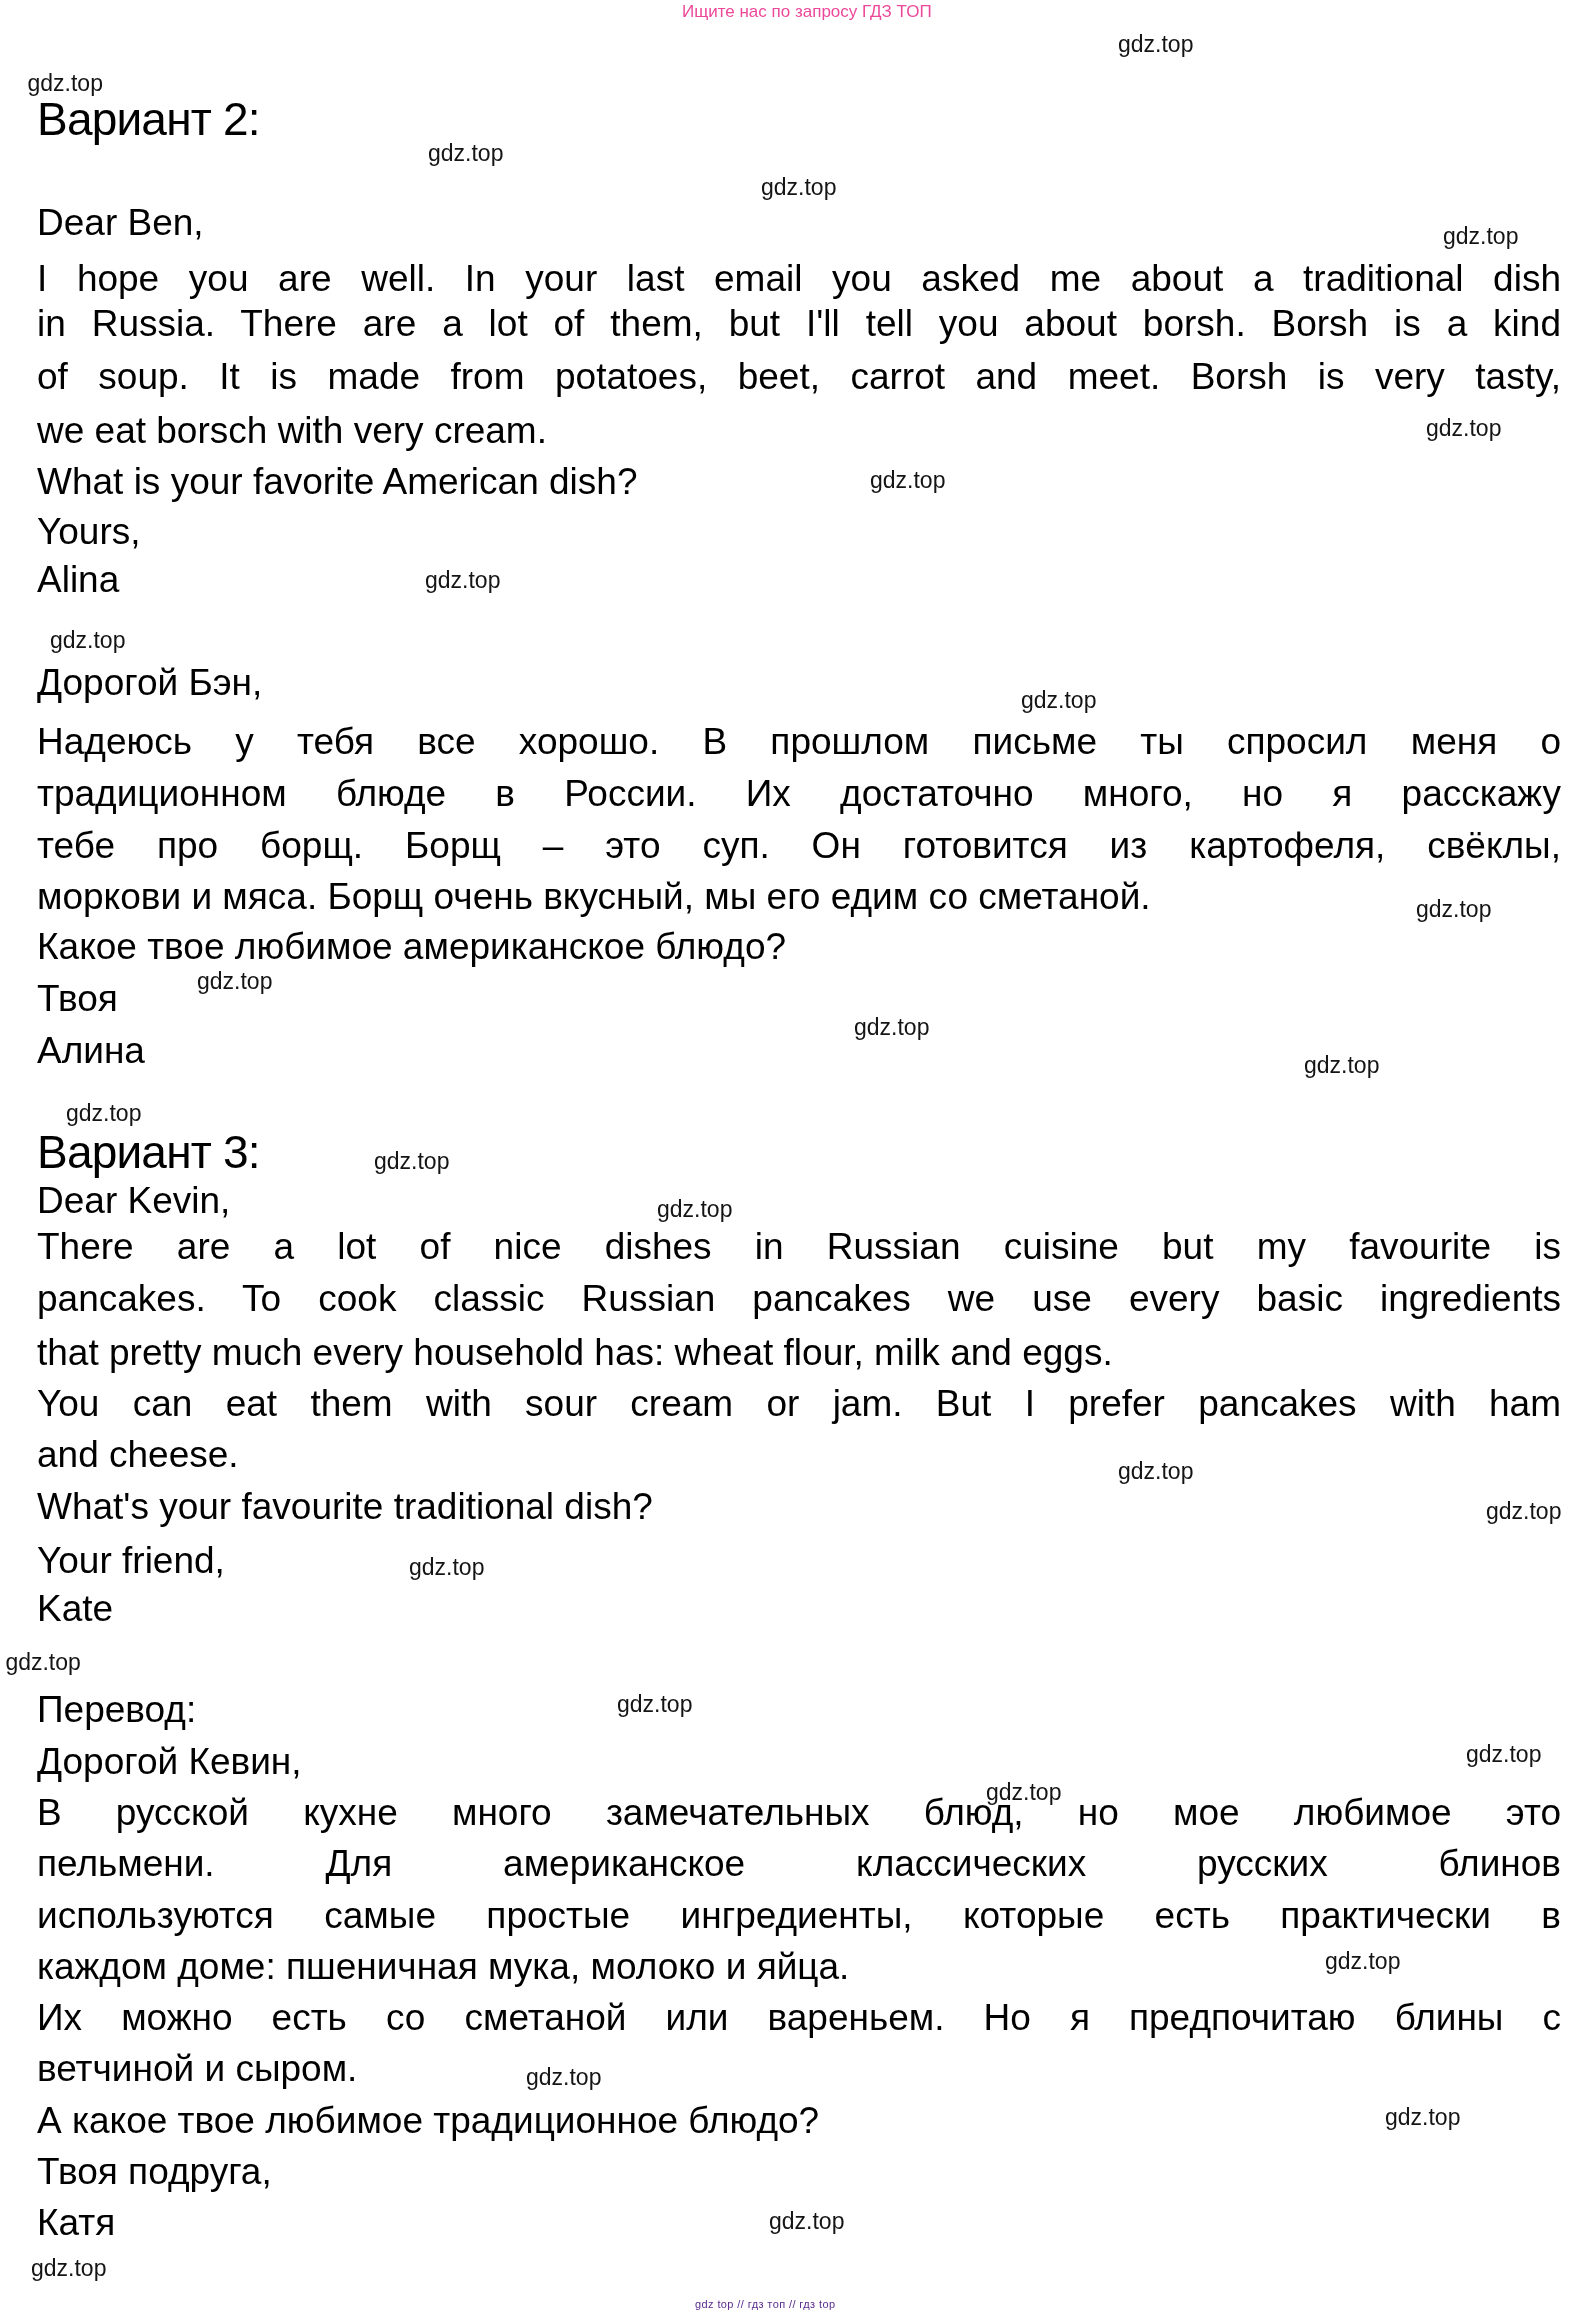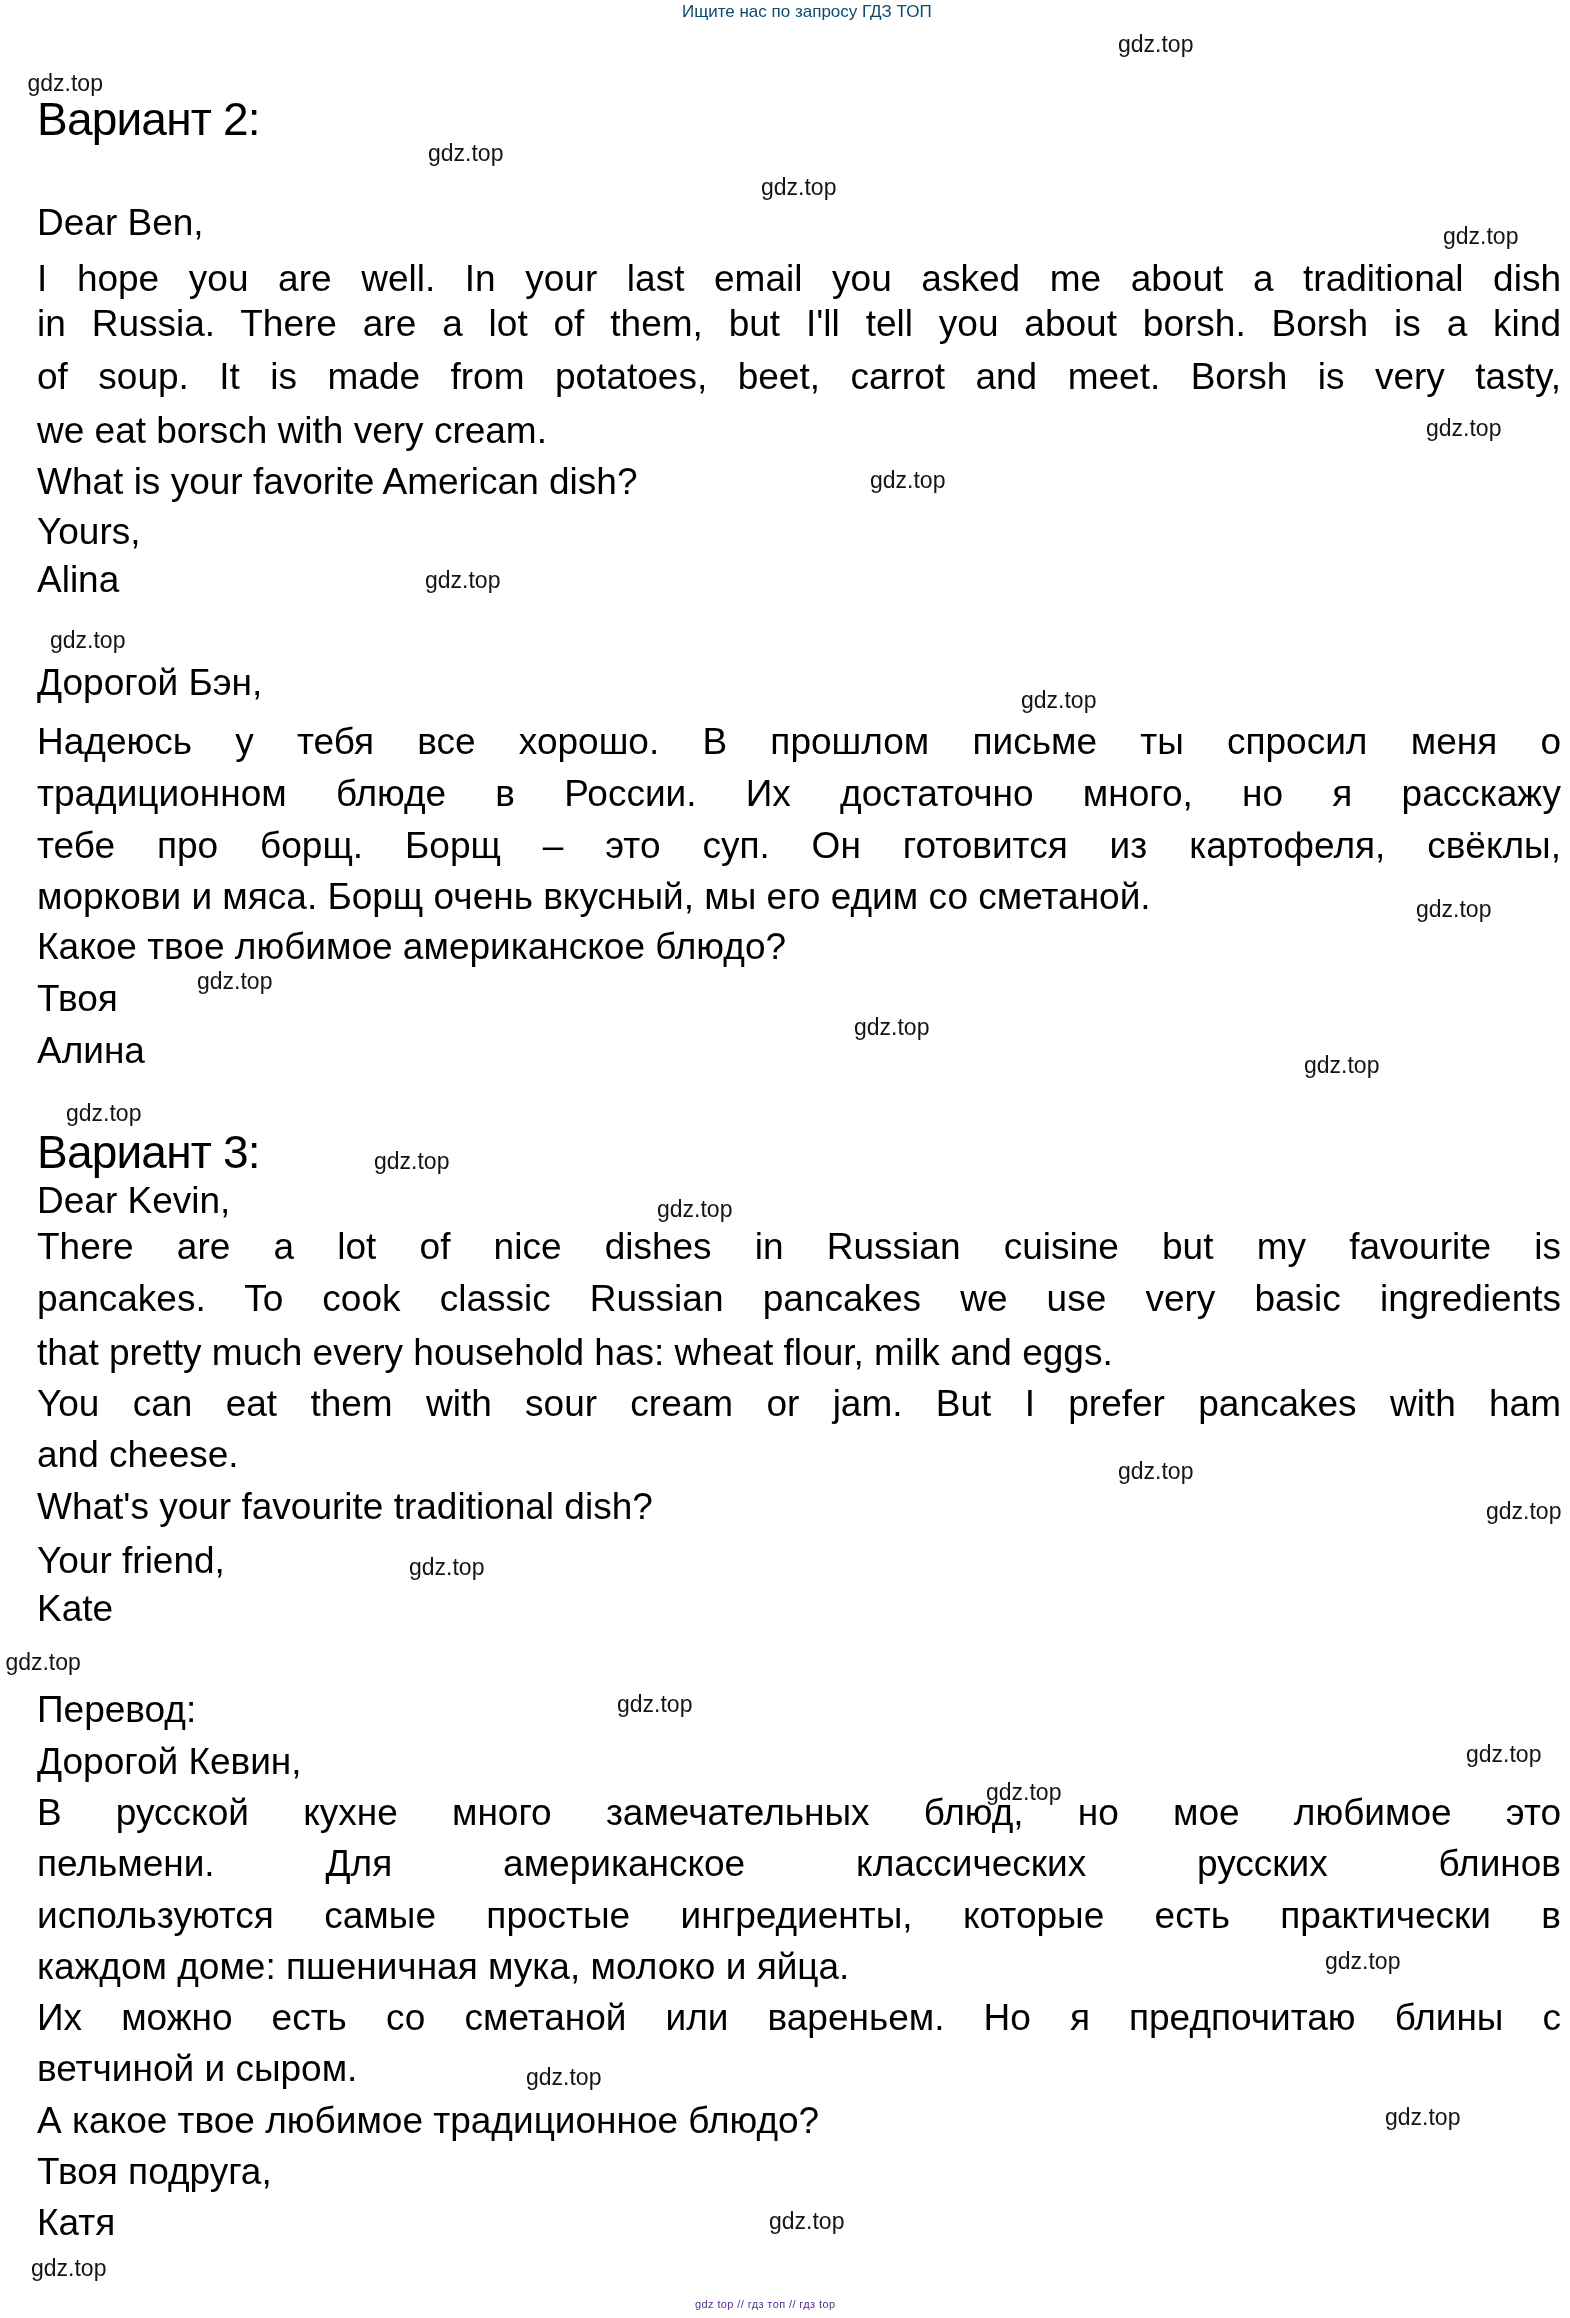--- a/index.html
+++ b/index.html
@@ -51,21 +51,21 @@
     font-size: 23px;
     line-height: 26px;
     color: #141414;
     white-space: nowrap;
   }
 </style>
 </head>
 <body>
 
 <div class="page">
-  <div class="promo" style="color: #0c4a6e;">Ищите нас по запросу ГДЗ ТОП</div>
+  <div class="promo" style="color: #ec4899;">Ищите нас по запросу ГДЗ ТОП</div>
   <div id="lines-container">
       <div class="textline heading" style="top: 92px;">Вариант 2:</div>
       <div class="textline" style="top: 200px;">Dear Ben,</div>
       <div class="textline justify" style="top: 256px;">I hope you are well. In your last email you asked me about a traditional dish</div>
       <div class="textline justify" style="top: 301px;">in Russia. There are a lot of them, but I'll tell you about borsh. Borsh is a kind</div>
       <div class="textline justify" style="top: 354px;">of soup. It is made from potatoes, beet, carrot and meet. Borsh is very tasty,</div>
       <div class="textline" style="top: 408px;">we eat borsch with very cream.</div>
       <div class="textline" style="top: 459px;">What is your favorite American dish?</div>
       <div class="textline" style="top: 509px;">Yours,</div>
       <div class="textline" style="top: 557px;">Alina</div>
@@ -73,21 +73,21 @@
       <div class="textline justify" style="top: 719px;">Надеюсь у тебя все хорошо. В прошлом письме ты спросил меня о</div>
       <div class="textline justify" style="top: 771px;">традиционном блюде в России. Их достаточно много, но я расскажу</div>
       <div class="textline justify" style="top: 823px;">тебе про борщ. Борщ – это суп. Он готовится из картофеля, свёклы,</div>
       <div class="textline" style="top: 874px;">моркови и мяса. Борщ очень вкусный, мы его едим со сметаной.</div>
       <div class="textline" style="top: 924px;">Какое твое любимое американское блюдо?</div>
       <div class="textline" style="top: 976px;">Твоя</div>
       <div class="textline" style="top: 1028px;">Алина</div>
       <div class="textline heading" style="top: 1125px;">Вариант 3:</div>
       <div class="textline" style="top: 1178px;">Dear Kevin,</div>
       <div class="textline justify" style="top: 1224px;">There are a lot of nice dishes in Russian cuisine but my favourite is</div>
-      <div class="textline justify" style="top: 1276px;">pancakes. To cook classic Russian pancakes we use very basic ingredients</div>
+      <div class="textline justify" style="top: 1276px;">pancakes. To cook classic Russian pancakes we use every basic ingredients</div>
       <div class="textline" style="top: 1330px;">that pretty much every household has: wheat flour, milk and eggs.</div>
       <div class="textline justify" style="top: 1381px;">You can eat them with sour cream or jam. But I prefer pancakes with ham</div>
       <div class="textline" style="top: 1432px;">and cheese.</div>
       <div class="textline" style="top: 1484px;">What's your favourite traditional dish?</div>
       <div class="textline" style="top: 1538px;">Your friend,</div>
       <div class="textline" style="top: 1586px;">Kate</div>
       <div class="textline" style="top: 1687px;">Перевод:</div>
       <div class="textline" style="top: 1739px;">Дорогой Кевин,</div>
       <div class="textline justify" style="top: 1790px;">В русской кухне много замечательных блюд, но мое любимое это</div>
       <div class="textline justify" style="top: 1841px;">пельмени. Для американское классических русских блинов</div>

